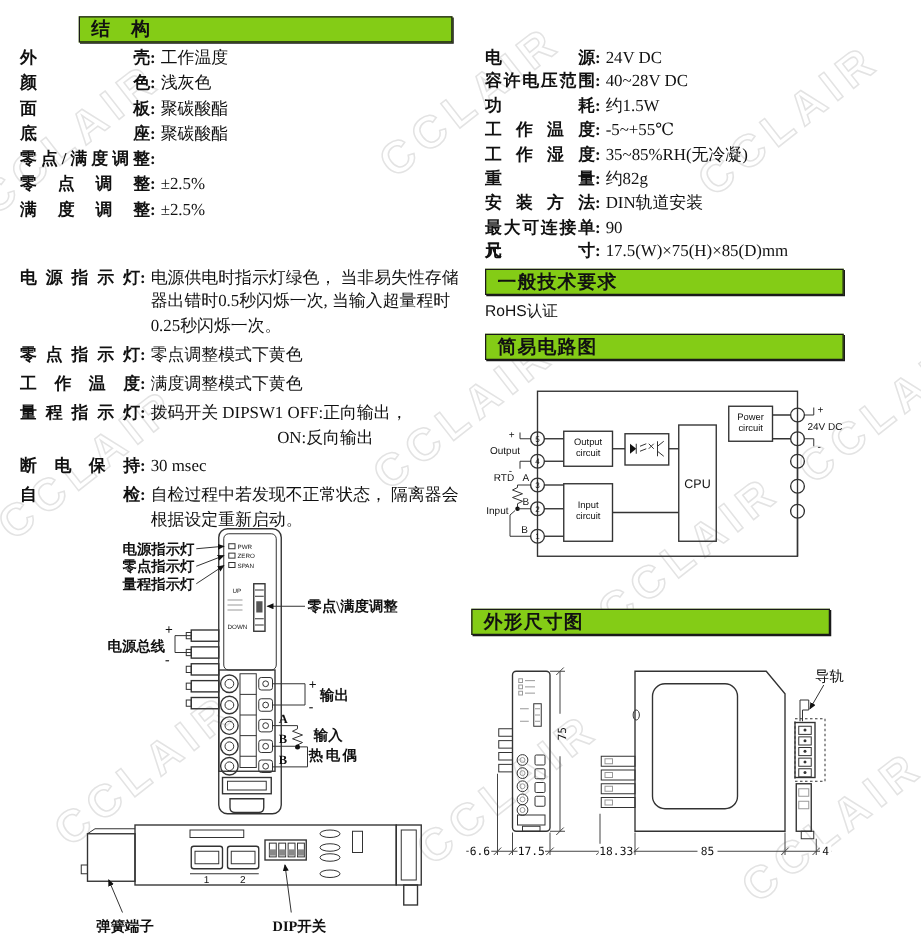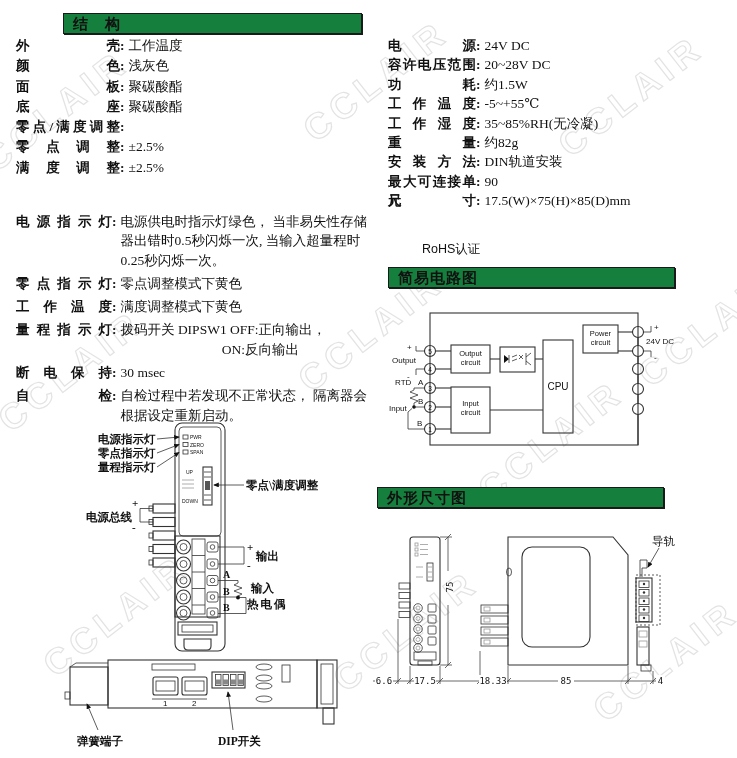--- a/index.html
+++ b/index.html
@@ -3,37 +3,37 @@
 <meta charset="utf-8">
 <style>
   html,body{margin:0;padding:0;background:#fff;}
   .page{position:relative;width:737px;height:758px;background:#fff;overflow:hidden;
         font-family:"Liberation Serif","DejaVu Serif",serif;color:#111;}
   
   .wm{position:absolute;font:bold 36px "Liberation Sans","DejaVu Sans",sans-serif;
       letter-spacing:6px;color:transparent;-webkit-text-stroke:1.2px #e3e3e3;
       transform:rotate(-38deg);white-space:nowrap;pointer-events:none;}
   
-  .bar{position:absolute;height:19px;background:#15803d;border:1px solid #1a1a1a;
+  .bar{position:absolute;height:19px;background:#84cc16;border:1px solid #1a1a1a;
        box-shadow:1px 1px 0 #1a1a1a;font:bold 15px/19px "Liberation Sans","DejaVu Sans",sans-serif;
        padding-left:9px;box-sizing:content-box;letter-spacing:1px;}
   
   .speclist{position:absolute;font-size:13.5px;}
   .row{display:flex;align-items:baseline;}
   .st-list .row{height:20.3px;line-height:20.3px;}
   .in-list .row{height:19.4px;line-height:19.4px;}
   .lbl{display:inline-block;font-weight:bold;text-align:justify;text-align-last:justify;flex:0 0 auto;}
   .st-list .lbl{width:104px;}
   .in-list .lbl{width:88px;}
   .ind-list .lbl{width:96px;}
   .colon{font-weight:bold;flex:0 0 auto;margin-right:4px;}
   .val{white-space:pre;}
   .ind-list{font-size:13.5px;}
   .ind-item{display:flex;align-items:baseline;line-height:19.3px;margin-bottom:4px;}
-  .rohs{position:absolute;font:12.5px "Liberation Sans","DejaVu Sans",sans-serif;margin-left:34px;}
+  .rohs{position:absolute;font:12.5px "Liberation Sans","DejaVu Sans",sans-serif;}
   
   svg{position:absolute;overflow:visible;}
   svg text{fill:#111;}
   .ln{stroke:#333;fill:none;stroke-width:1.1;}
   .lt{stroke:#333;fill:none;stroke-width:0.8;}
   .gy{stroke:#999;fill:none;stroke-width:0.8;}
   .dimln{stroke:#444;fill:none;stroke-width:0.8;}
   .cj{font:bold 11.5px "Liberation Serif","DejaVu Serif",serif;}
   .cjn{font:11.5px "Liberation Serif","DejaVu Serif",serif;}
   .pm{font:bold 11px "Liberation Serif","DejaVu Serif",serif;}
@@ -304,21 +304,21 @@
 
   <div class="speclist in-list" style="left:388px;top:36px;width:330px">
     <div class="row">
         <span class="lbl">电源</span>
         <span class="colon">:</span>
         <span class="val">24V DC</span>
       </div>
     <div class="row">
         <span class="lbl">容许电压范围</span>
         <span class="colon">:</span>
-        <span class="val">20~28V DC</span>
+        <span class="val">40~28V DC</span>
       </div>
     <div class="row">
         <span class="lbl">功耗</span>
         <span class="colon">:</span>
         <span class="val">约1.5W</span>
       </div>
     <div class="row">
         <span class="lbl">工作温度</span>
         <span class="colon">:</span>
         <span class="val">-5~+55℃</span>
@@ -343,20 +343,21 @@
         <span class="colon">:</span>
         <span class="val">90</span>
       </div>
     <div class="row">
         <span class="lbl">尺寸</span>
         <span class="colon">:</span>
         <span class="val">17.5(W)×75(H)×85(D)mm</span>
       </div>
   </div>
 
+  <div class="bar" style="left:388px;top:215px;width:276px">一般技术要求</div>
   <div class="rohs" style="left:388px;top:241px">RoHS认证</div>
 
   <div class="bar" style="left:388px;top:267px;width:276px">简易电路图</div>
 
   <svg style="left:378px;top:300px" width="322" height="168" viewBox="0 0 322 168">
     <rect class="ln" x="52" y="13" width="208" height="132"></rect>
 
     <line class="ln" x1="57.5" y1="51" x2="73" y2="51"></line>
     <line class="ln" x1="57.5" y1="69" x2="73" y2="69"></line>
     <line class="ln" x1="57.5" y1="88" x2="73" y2="88"></line>

